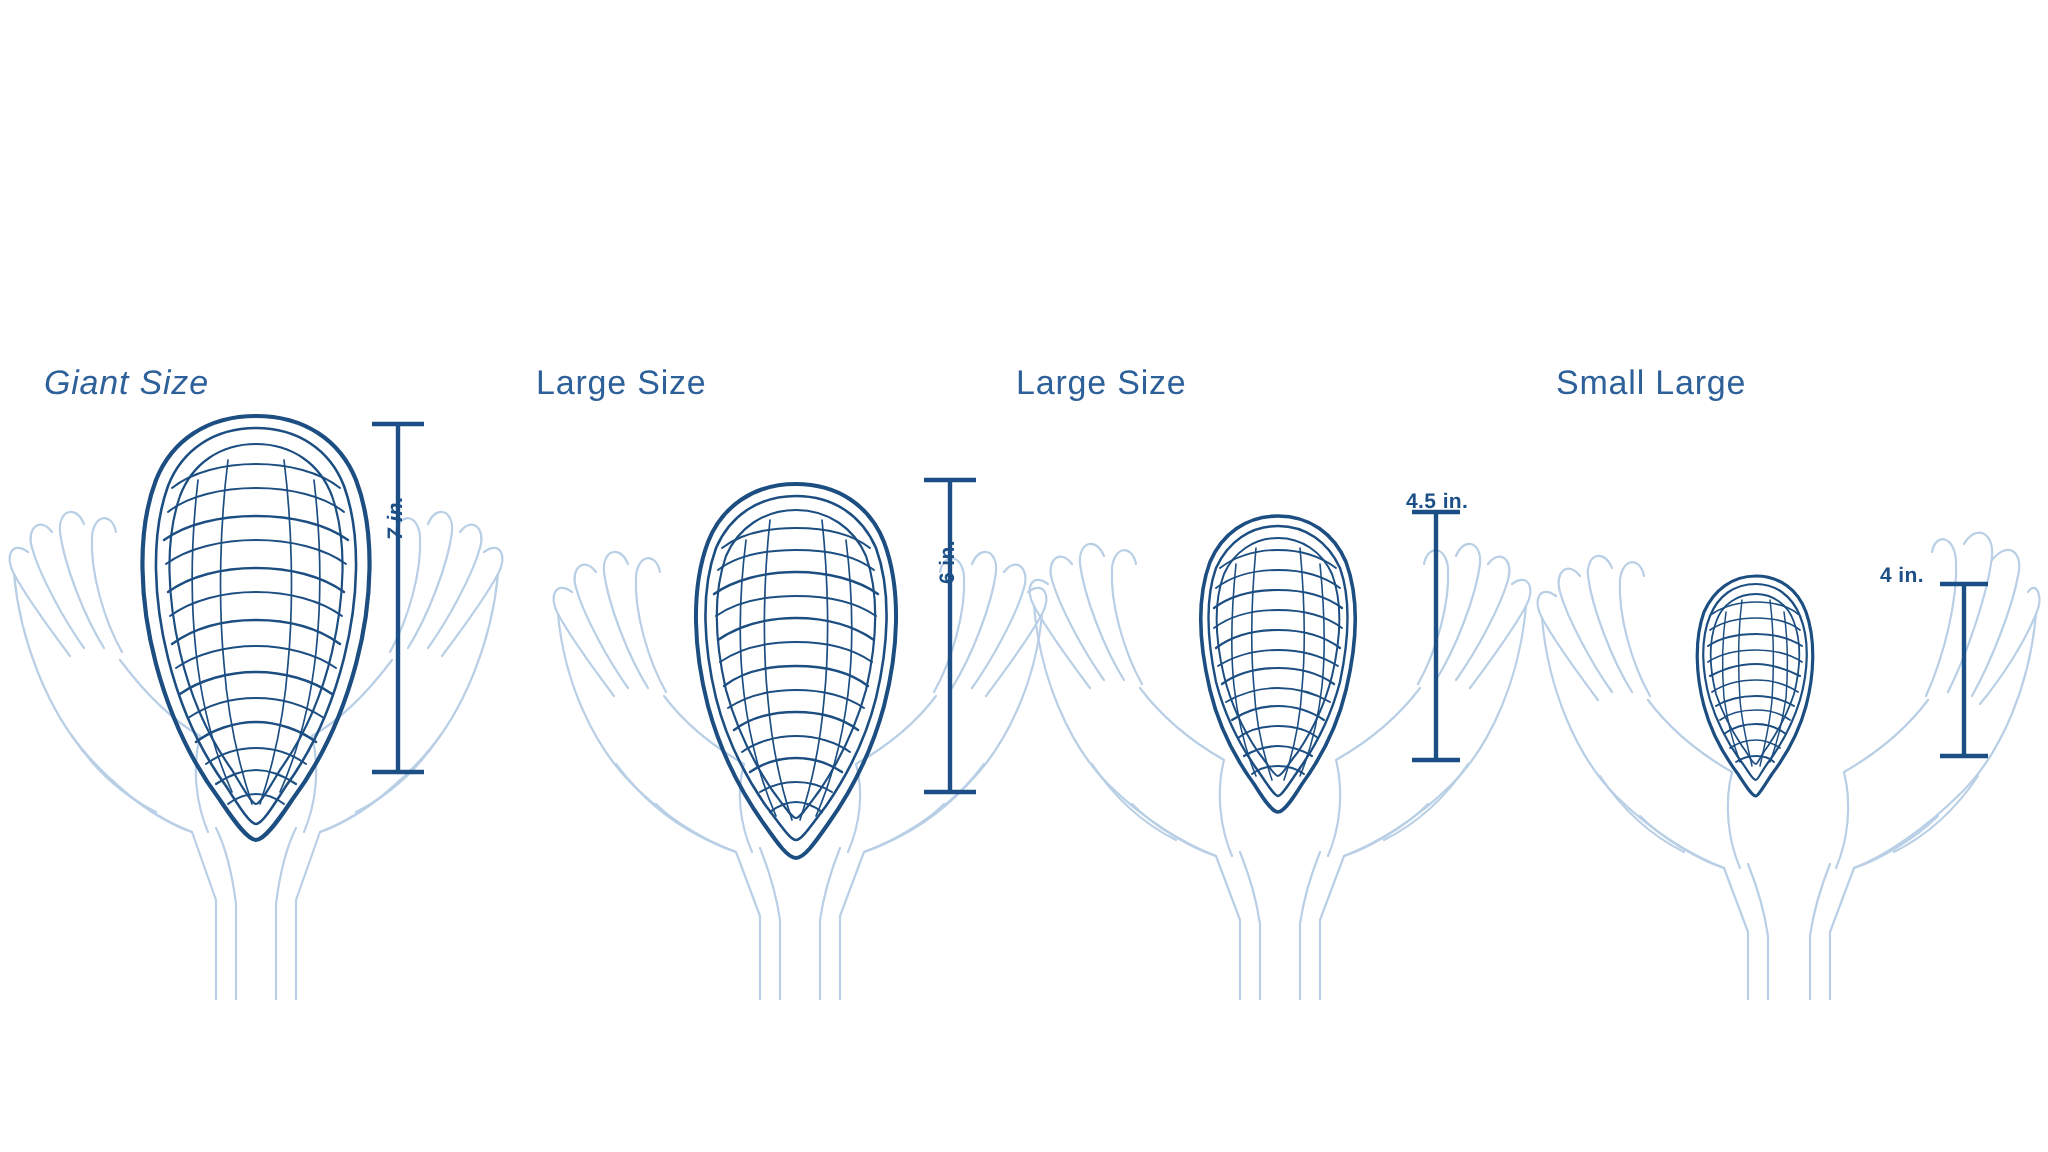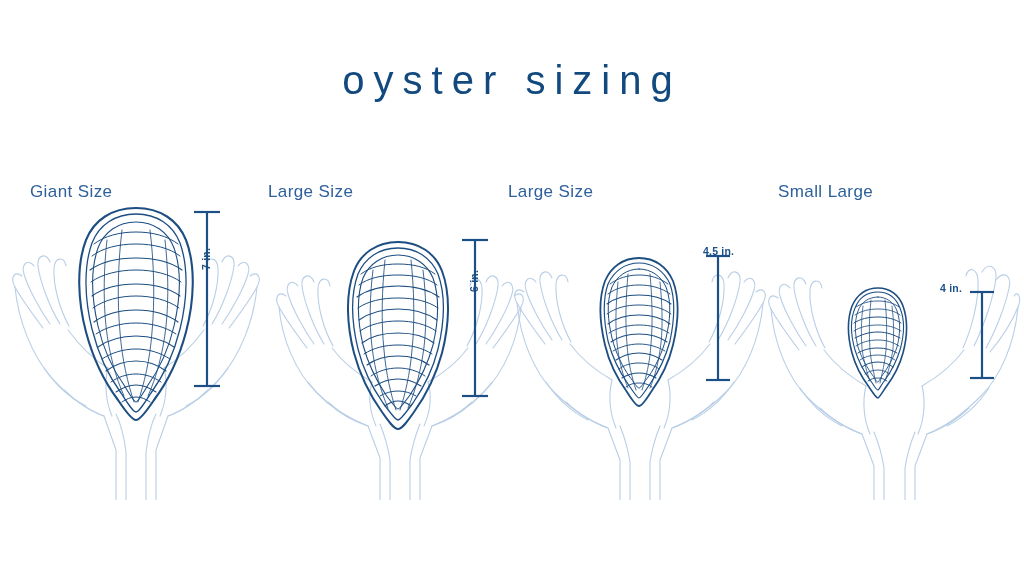--- a/index.html
+++ b/index.html
@@ -58,23 +58,22 @@
   .meas-label.vert{
     transform-origin:0 0;
     transform:rotate(-90deg);
   }
 </style>
 </head>
 <body>
 
 <div id="stage">
 
-  <div class="title">oyster sizing</div>
-
-  <div class="panel" style="left:8px;">
+
+  <div class="panel" style="left:0px;font-style:italic;">
     <div class="panel-label" style="left:22px;">Giant Size</div>
     <svg class="art" viewBox="0 0 256 330" xmlns="http://www.w3.org/2000/svg">
       <g fill="none" stroke="#b9cfe6" stroke-width="1.1" stroke-linecap="round" stroke-linejoin="round">
         <path d="M14 106 C6 100 2 108 7 117 C14 130 26 146 35 158"></path>
         <path d="M26 96 C20 88 13 94 16 104 C20 118 32 140 42 154"></path>
         <path d="M42 92 C38 82 29 85 30 96 C32 112 42 138 52 154"></path>
         <path d="M58 96 C56 86 47 87 46 98 C45 116 52 140 61 156"></path>
         <path d="M7 117 C10 150 24 186 44 208 C62 228 80 240 96 246 L108 280 L108 332"></path>
         <path d="M96 246 C84 242 68 232 56 220"></path>
         <path d="M60 160 C72 176 86 190 100 198"></path>

